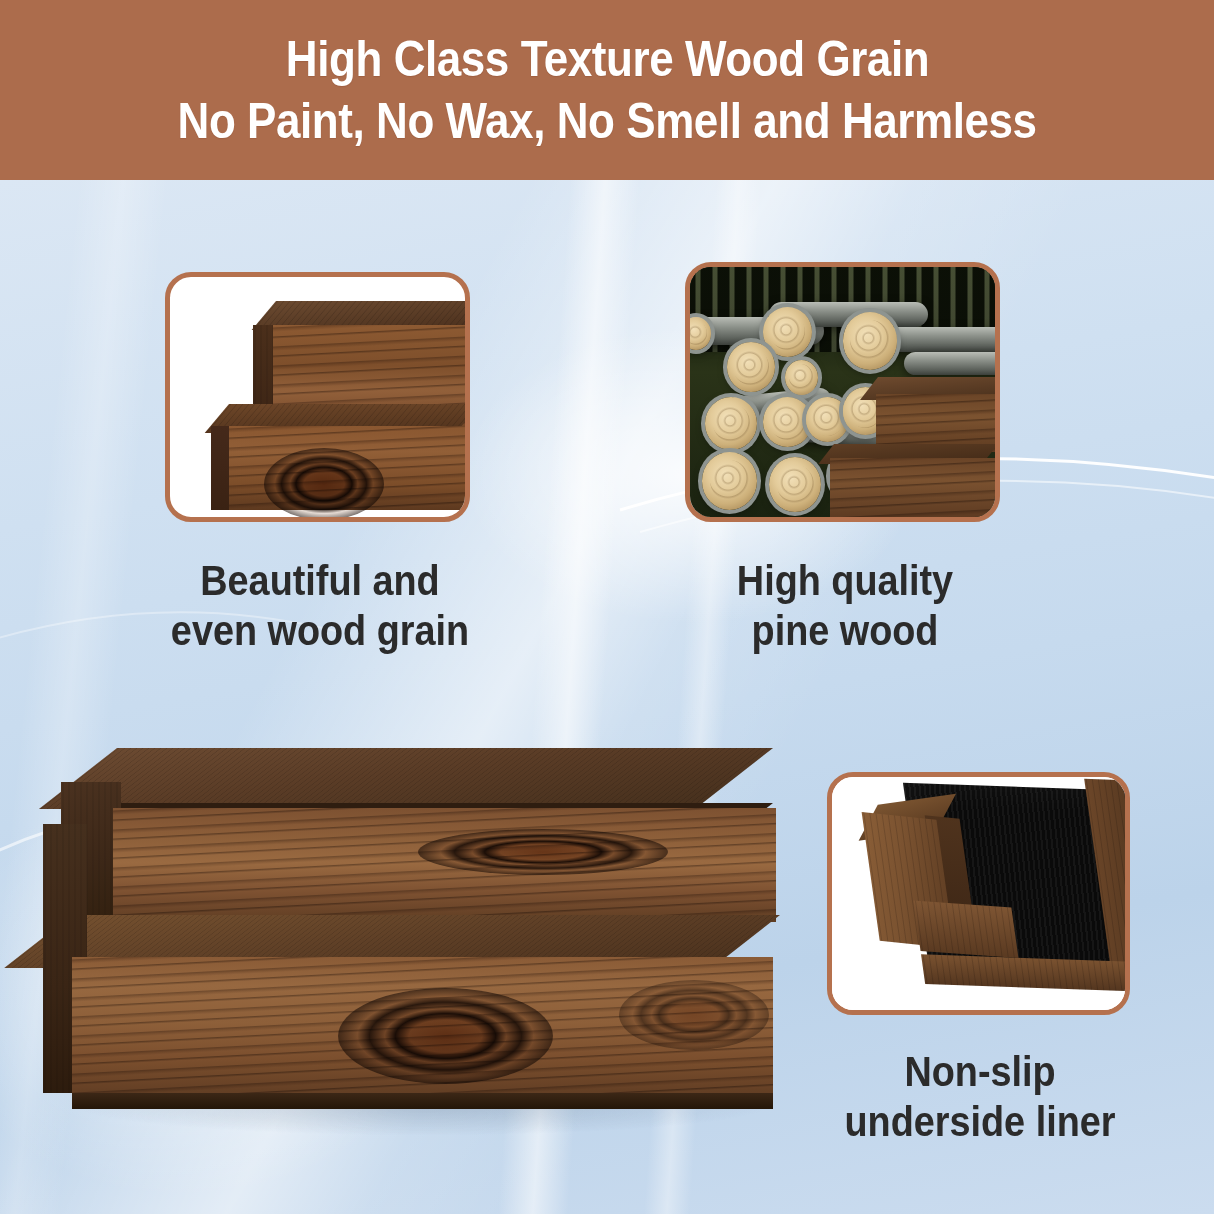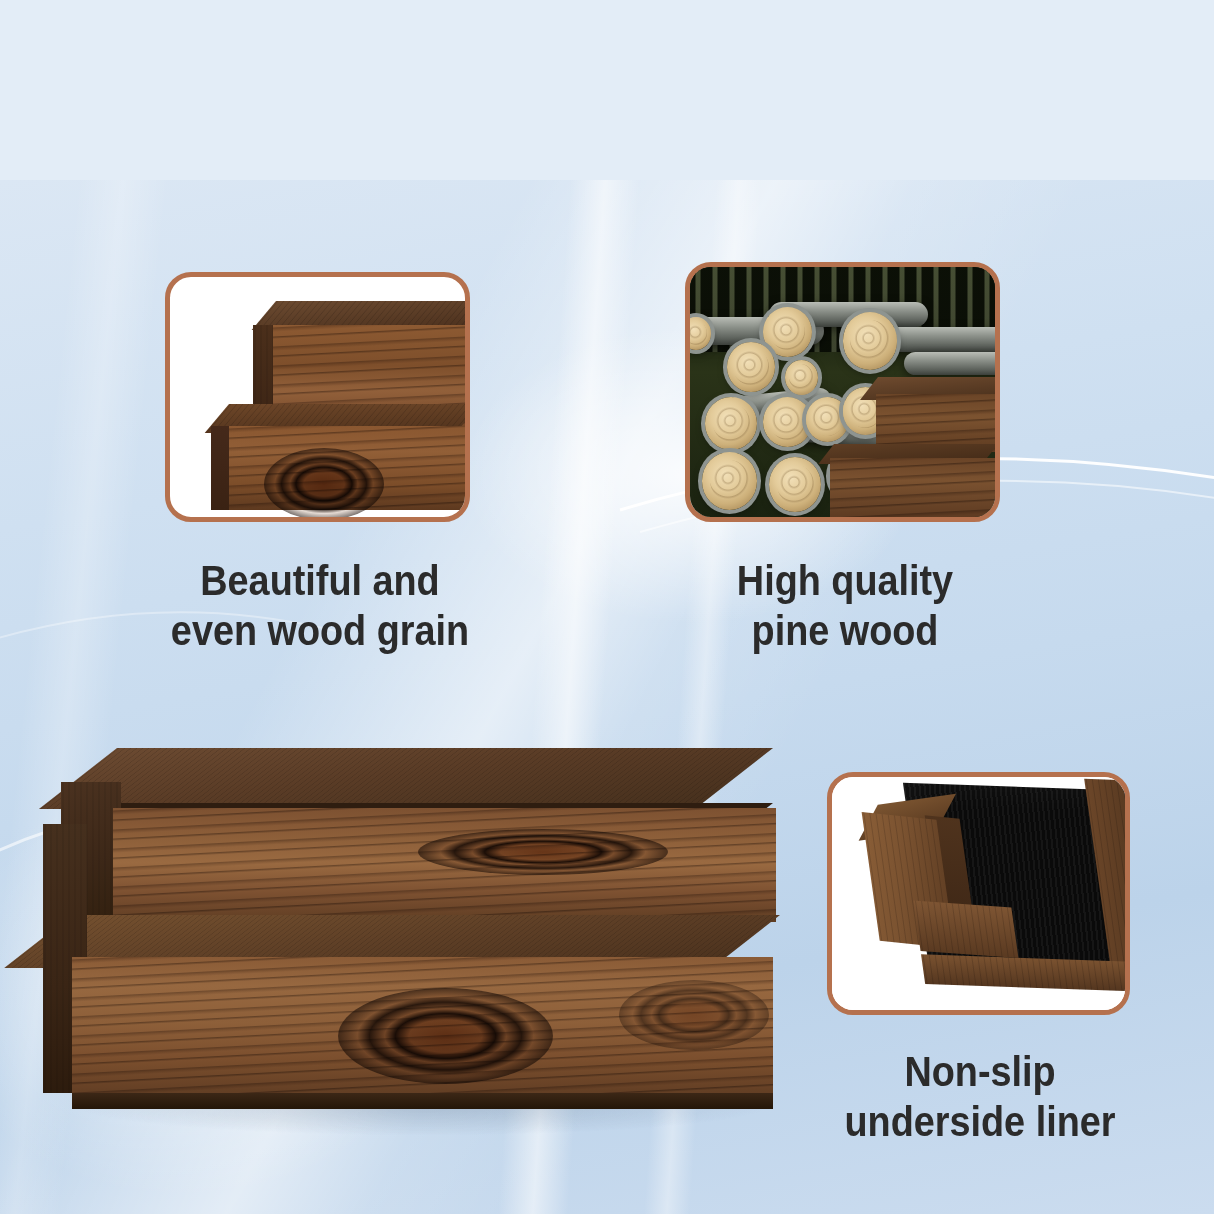--- a/index.html
+++ b/index.html
@@ -322,20 +322,24 @@
   .h-bottom-edge{
     position:absolute; left:3%; top:93%; width:94%; height:4%;
     background:linear-gradient(180deg,#3c2716,#241608);
   }
 </style>
 </head>
 <body>
 
 <div class="page">
 
+  <div class="banner">
+    <div class="banner-line">High Class Texture Wood Grain</div>
+    <div class="banner-line">No Paint, No Wax, No Smell and Harmless</div>
+  </div>
 
   <div class="stage">
     <div class="glow"></div>
     <div class="glow2"></div>
     <div class="streak streak-a"></div>
     <div class="streak streak-b"></div>
     <div class="streak streak-c"></div>
 
     <svg class="swoosh-svg" viewBox="0 0 1214 1034" preserveAspectRatio="none">
       <path d="M 620 330 Q 900 245 1230 300" fill="none" stroke="#ffffff" stroke-width="3" opacity="0.95"></path>

